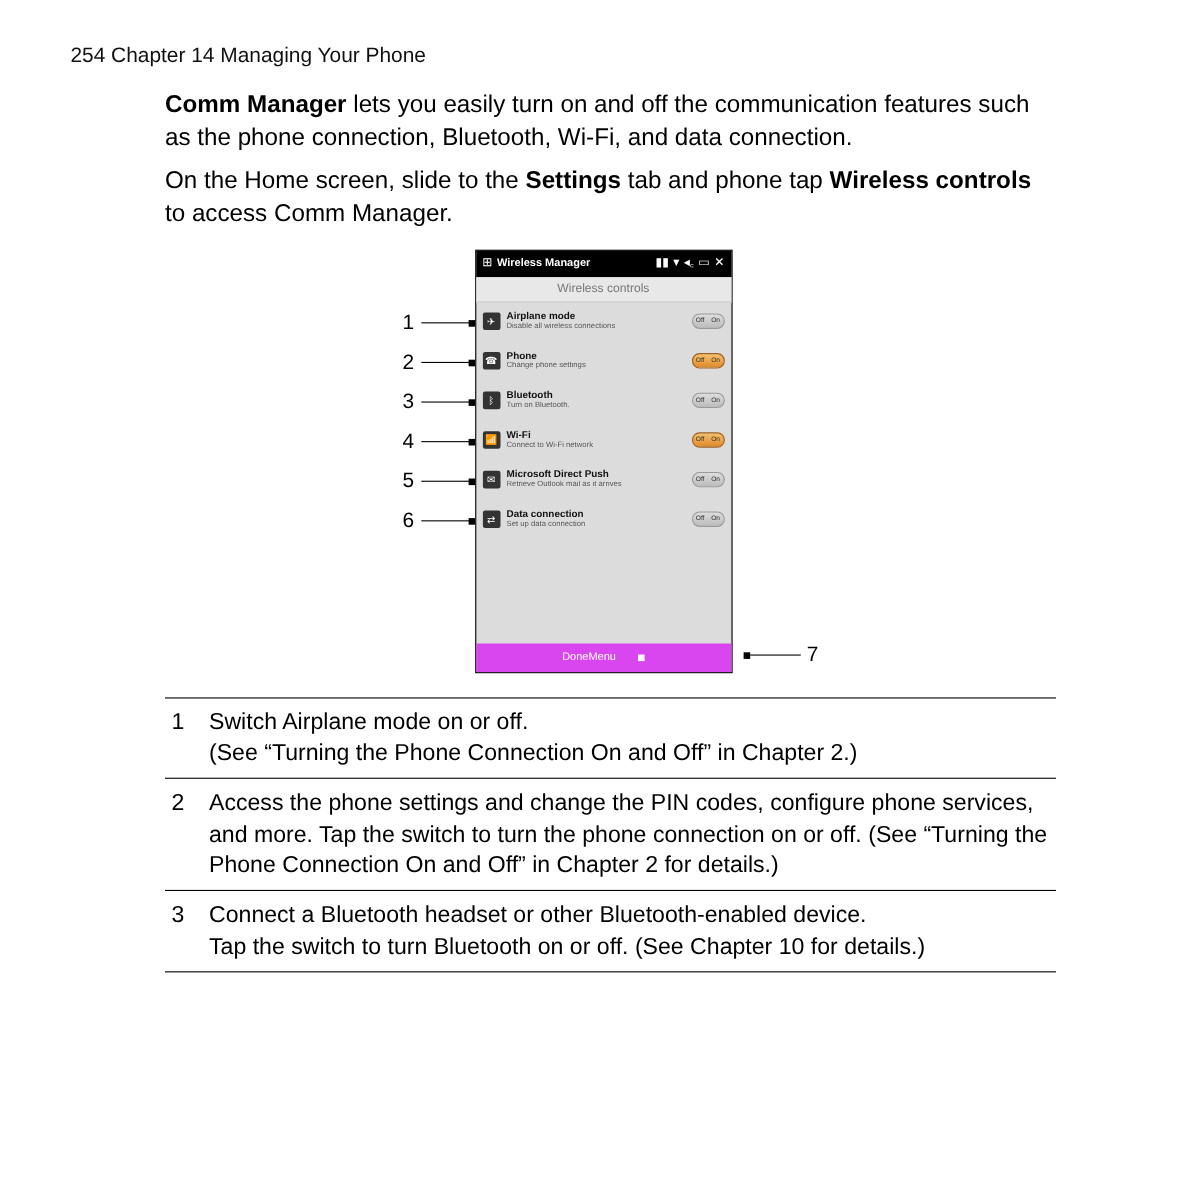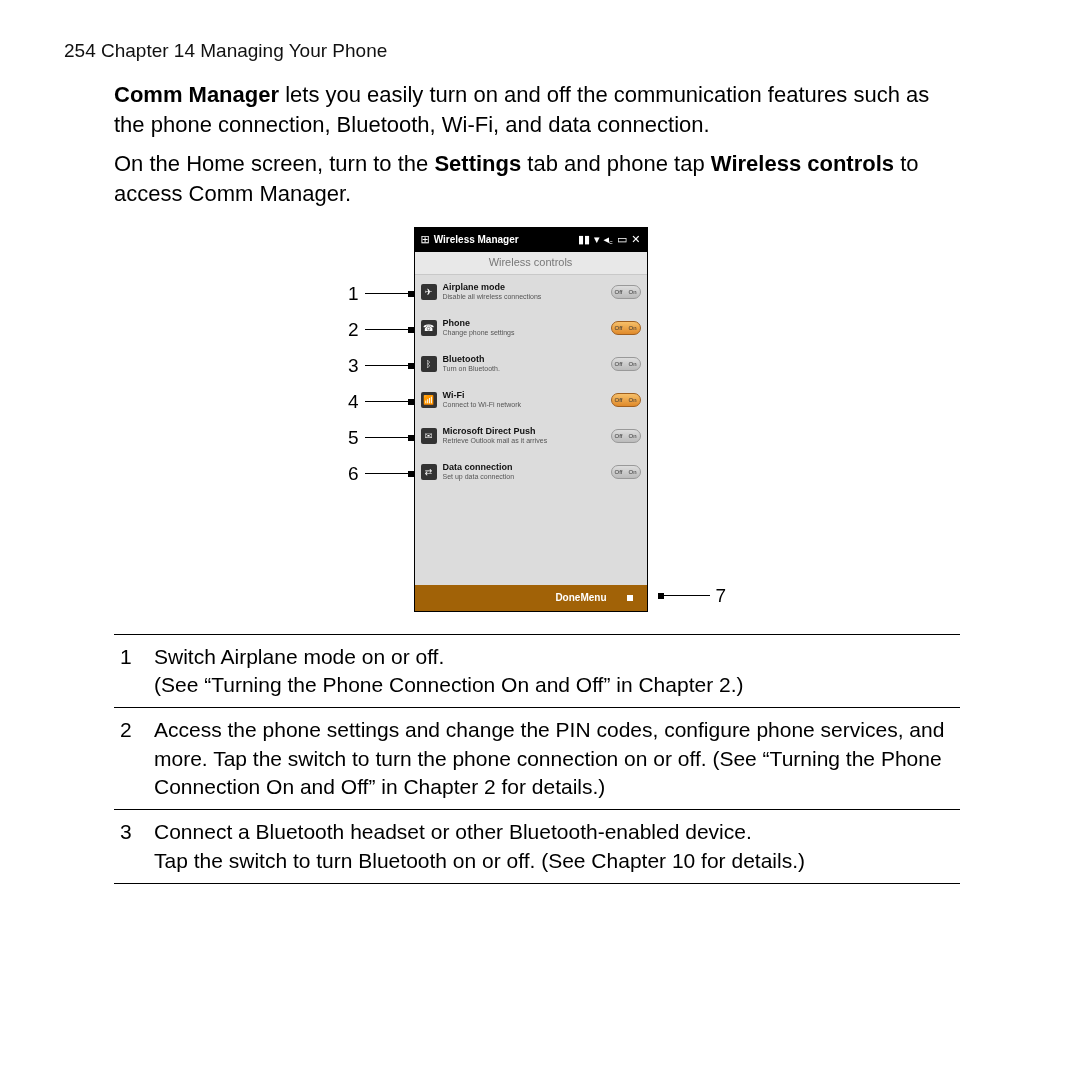--- a/index.html
+++ b/index.html
@@ -1,19 +1,19 @@
 <!DOCTYPE html>
 <html><head>
 <meta charset="utf-8">
 <style>
   html,body{margin:0;padding:0;width:1080px;height:1080px;background:#fff;font-family:"Helvetica Neue",Helvetica,Arial,sans-serif;color:#000;}
   .page{padding:40px 60px 40px 60px;box-sizing:border-box;width:1080px;}
   .running-head{font-size:19px;margin:0 0 18px 4px;color:#111;}
   .section-title{font-size:37px;font-weight:400;margin:0 0 28px 20px;letter-spacing:0.5px;}
-  .body{margin-left:54px;margin-right:60px;font-size:22px;line-height:1.35;}
+  .body{margin-left:90px;margin-right:60px;font-size:22px;line-height:1.35;}
   .para{margin-bottom:10px;}
   strong{font-weight:700;}
 
   
   .figure-wrap{display:flex;justify-content:center;margin:18px 0 22px;}
   .figure{position:relative;display:flex;align-items:stretch;}
   .callout-left{display:flex;flex-direction:column;justify-content:flex-start;font-size:19px;color:#000;}
   .callout-right{display:flex;flex-direction:column;justify-content:flex-start;font-size:19px;color:#000;margin-left:10px;}
   .cl-row{display:flex;align-items:center;height:36px;}
   .cl-num{width:16px;text-align:right;}
@@ -30,42 +30,42 @@
   .ph-list{}
   .ph-item{display:flex;align-items:center;height:35px;padding:0 6px;border-bottom:1px solid transparent;}
   .ph-ico{width:16px;height:16px;background:#333;margin-right:6px;border-radius:2px;flex:0 0 16px;display:flex;align-items:center;justify-content:center;color:#fff;font-size:9px;}
   .ph-txt{flex:1;min-width:0;}
   .ph-title{font-size:9px;font-weight:bold;color:#111;line-height:1.1;}
   .ph-desc{font-size:7px;color:#555;line-height:1.1;white-space:nowrap;overflow:hidden;text-overflow:ellipsis;}
   .toggle{width:30px;height:14px;border-radius:7px;display:flex;align-items:center;justify-content:space-between;font-size:6px;padding:0 3px;box-sizing:border-box;color:#333;}
   .tog-off{background:linear-gradient(#ddd,#bbb);border:1px solid #999;}
   .tog-on{background:linear-gradient(#f6c06a,#e08a2a);border:1px solid #a06020;}
   .ph-fill{height:94px;}
-  .ph-bottom{height:26px;background:#a16207;display:flex;align-items:center;justify-content:flex-end;padding:0 14px;color:#fff;font-size:10px;font-weight:bold;}
+  .ph-bottom{height:26px;background:#d946ef;display:flex;align-items:center;justify-content:center;padding:0 14px;color:#fff;font-size:10px;}
   .ph-bottom .dot{width:6px;height:6px;background:#fff;}
 
   
   .legend{margin-top:18px;border-top:1px solid #000;}
   .legend-row{display:flex;border-bottom:1px solid #000;padding:8px 6px;font-size:21px;line-height:1.35;}
   .legend-num{width:34px;flex:0 0 34px;}
   .legend-text{flex:1;}
 </style>
 </head>
 <body>
 
 <div class="page">
 
   <div class="running-head">254  Chapter 14  Managing Your Phone</div>
 
   <div class="body">
     <div class="para">
       <strong>Comm Manager</strong><span> lets you easily turn on and off the communication features such as the phone connection, Bluetooth, Wi-Fi, and data connection.</span>
     </div>
     <div class="para">
-      <span>On the Home screen, turn to the </span><strong>Settings</strong><span> tab and phone tap </span><strong>Wireless controls</strong><span> to access Comm Manager.</span>
+      <span>On the Home screen, slide to the </span><strong>Settings</strong><span> tab and phone tap </span><strong>Wireless controls</strong><span> to access Comm Manager.</span>
     </div>
 
     <div class="figure-wrap">
       <div class="figure">
 
         <div class="callout-left" style="padding-top:49px;">
           <div class="cl-row">
               <span class="cl-num">1</span>
               <div class="cl-line"></div>
               <div class="cl-dot"></div>

